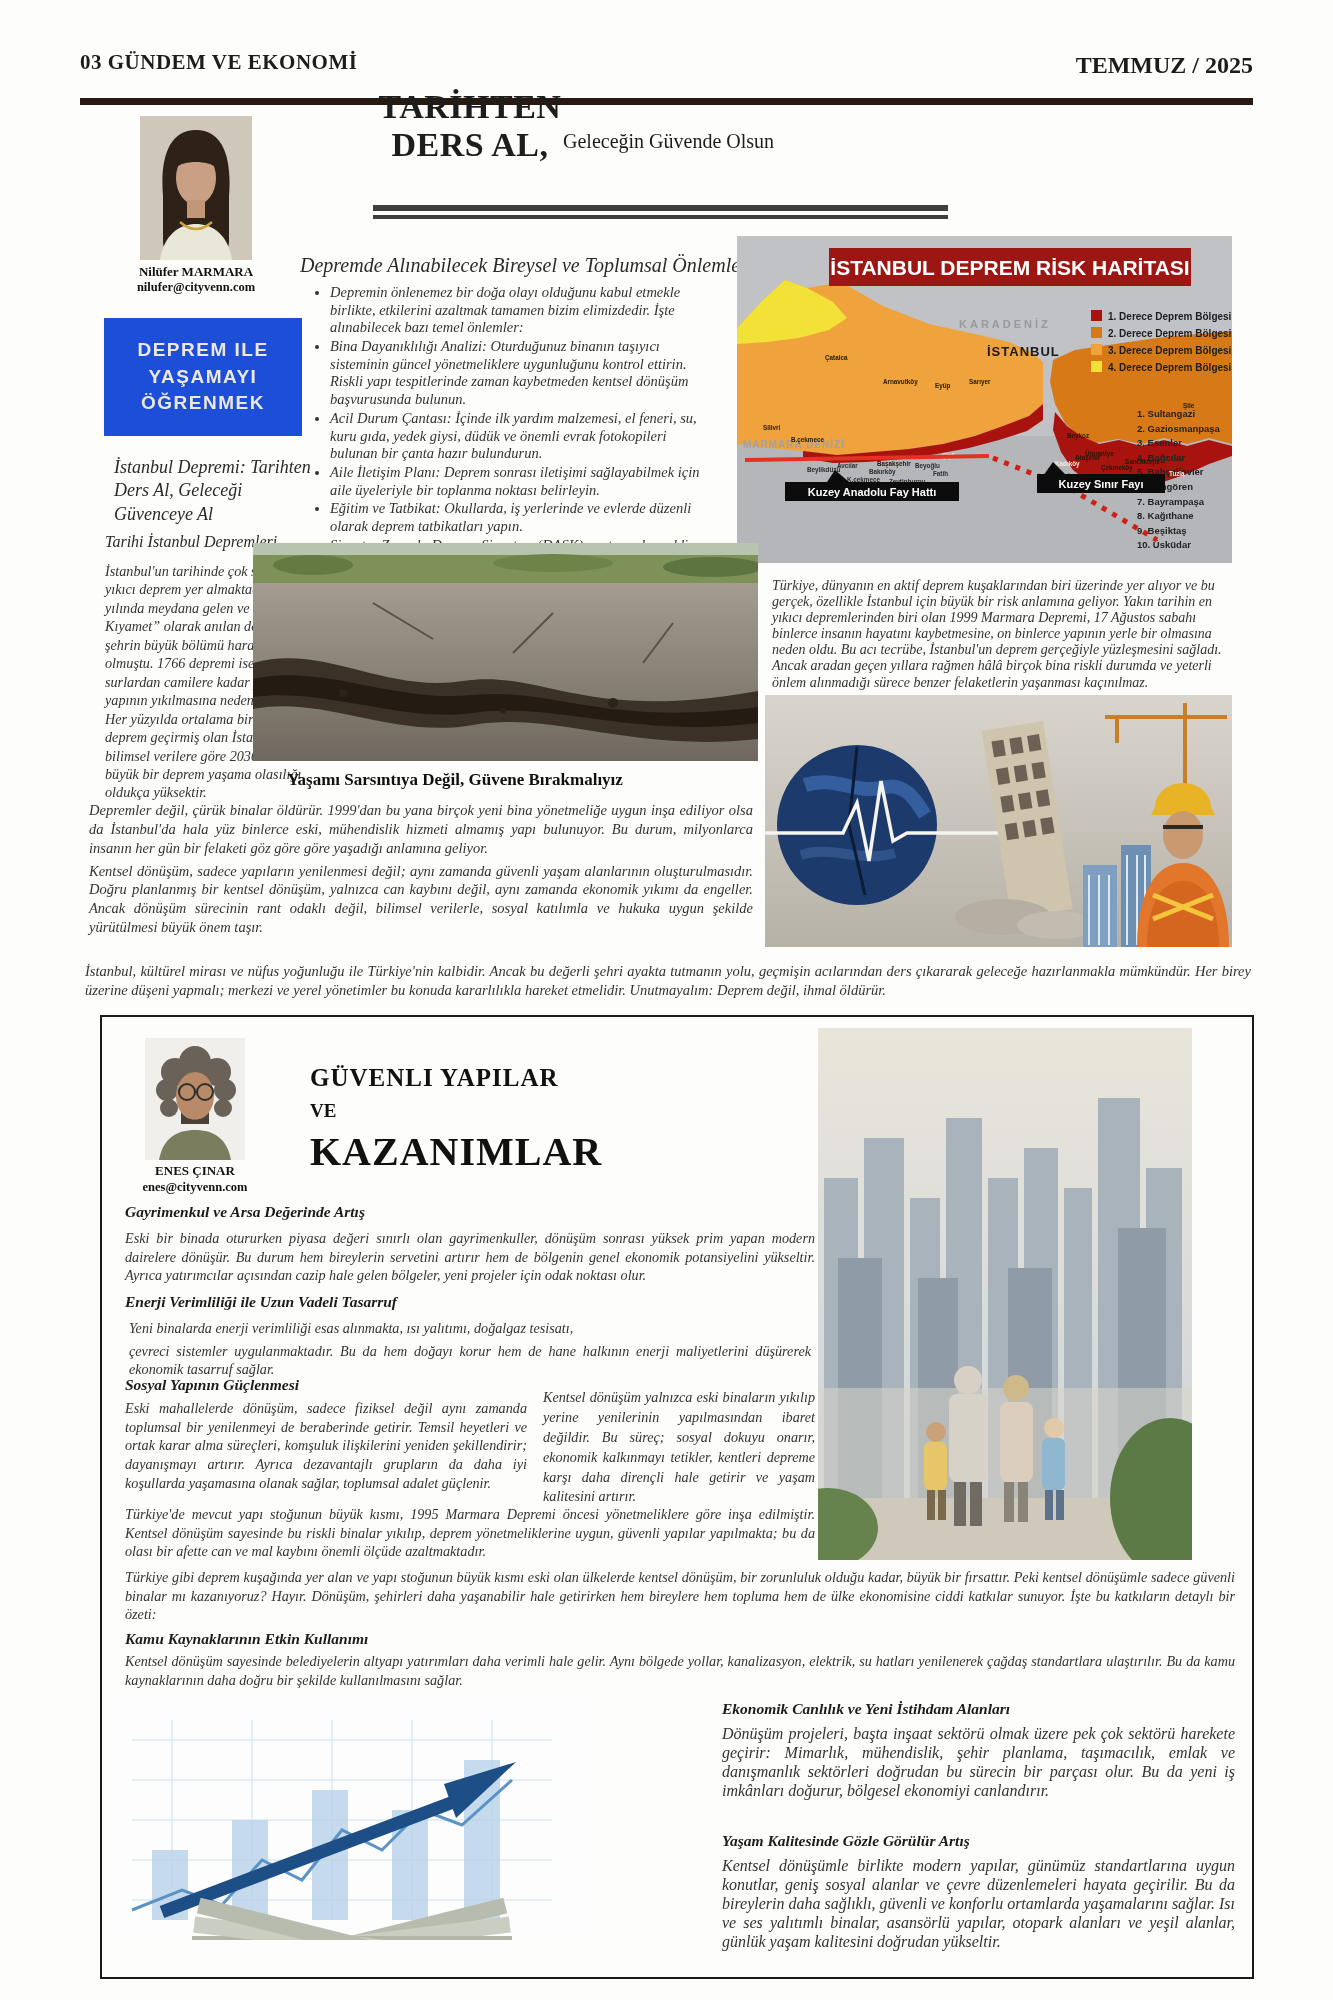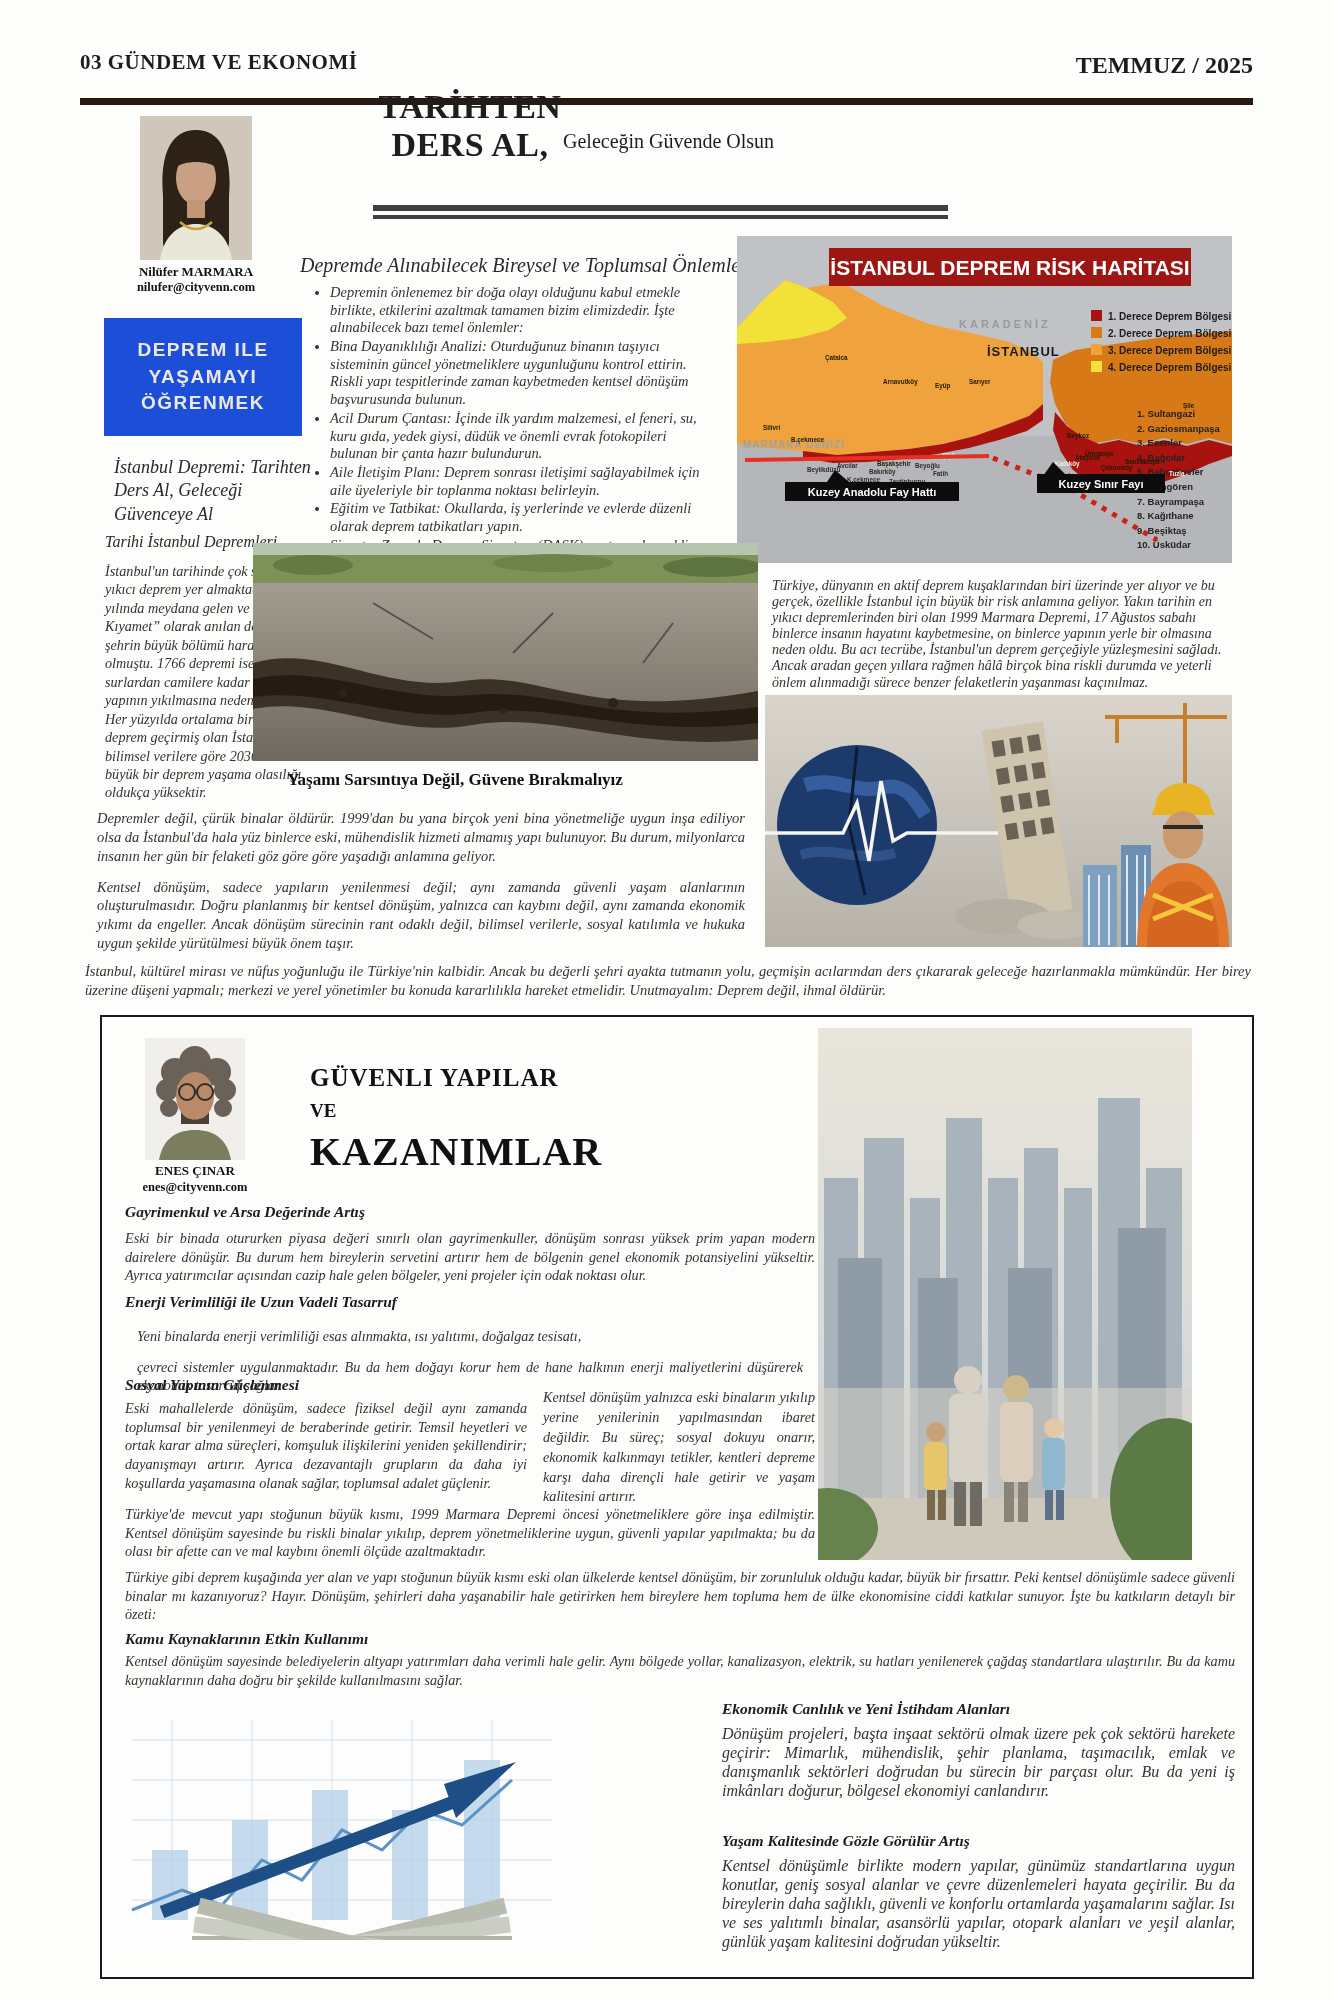--- a/index.html
+++ b/index.html
@@ -2,21 +2,21 @@
 <html><head>
 <meta charset="utf-8">
 <style>
   html,body{margin:0;padding:0;background:#9a9a9a;}
   .page{position:relative;width:1333px;height:2000px;margin:0 auto;background:#fdfdfb;
         font-family:"Liberation Serif",serif;color:#2e2e2e;overflow:hidden;}
   .abs{position:absolute;}
   .it{font-style:italic;}
   .just{text-align:justify;}
   .ctr{text-align:center;}
-  p{margin:12px;}
+  p{margin:4px;}
   .masthead-left{left:80px;top:50px;font-size:21px;font-weight:700;letter-spacing:.5px;color:#1c1c1c;}
   .masthead-right{right:80px;top:52px;font-size:24px;font-weight:700;color:#1c1c1c;}
   .masthead-rule{left:80px;top:98px;width:1173px;height:7px;background:#271a12;}
   .headline{left:348px;top:88px;width:244px;text-align:center;font-size:34px;line-height:38px;
             font-weight:700;color:#1d1d1d;letter-spacing:.5px;}
   .tagline{left:563px;top:130px;font-size:20px;color:#1d1d1d;}
   .dblrule{left:373px;top:205px;width:575px;}
   .dblrule .bar1{height:6px;background:#3f3f3f;}
   .dblrule .bar2{height:4px;background:#3f3f3f;margin-top:4px;}
   .author-name{font-size:13px;font-weight:700;color:#111;}
@@ -370,21 +370,21 @@
   <div class="abs sec-title" style="left:125px;top:1293px;">Enerji Verimliliği ile Uzun Vadeli Tasarruf</div>
   <div class="abs a2text" style="left:125px;top:1315px;width:690px;">
     <p>Yeni binalarda enerji verimliliği esas alınmakta, ısı yalıtımı, doğalgaz tesisatı,</p>
     <p class="just">çevreci sistemler uygulanmaktadır. Bu da hem doğayı korur hem de hane halkının enerji maliyetlerini düşürerek ekonomik tasarruf sağlar.</p>
   </div>
 
   <div class="abs sec-title" style="left:125px;top:1376px;">Sosyal Yapının Güçlenmesi</div>
   <div class="abs a2text just" style="left:125px;top:1399px;width:402px;">Eski mahallelerde dönüşüm, sadece fiziksel değil aynı zamanda toplumsal bir yenilenmeyi de beraberinde getirir. Temsil heyetleri ve ortak karar alma süreçleri, komşuluk ilişkilerini yeniden şekillendirir; dayanışmayı artırır. Ayrıca dezavantajlı grupların da daha iyi koşullarda yaşamasına olanak sağlar, toplumsal adalet güçlenir.</div>
   <div class="abs a2text just" style="left:543px;top:1388px;width:272px;line-height:1.4;">Kentsel dönüşüm yalnızca eski binaların yıkılıp yerine yenilerinin yapılmasından ibaret değildir. Bu süreç; sosyal dokuyu onarır, ekonomik kalkınmayı tetikler, kentleri depreme karşı daha dirençli hale getirir ve yaşam kalitesini artırır.</div>
 
-  <div class="abs a2text just" style="left:125px;top:1505px;width:690px;">Türkiye'de mevcut yapı stoğunun büyük kısmı, 1999 Marmara Depremi öncesi yönetmeliklere göre inşa edilmiştir. Kentsel dönüşüm sayesinde bu riskli binalar yıkılıp, deprem yönetmeliklerine uygun, güvenli yapılar yapılmakta; bu da olası bir afette can ve mal kaybını önemli ölçüde azaltmaktadır.</div>
+  <div class="abs a2text just" style="left:125px;top:1505px;width:690px;">Türkiye'de mevcut yapı stoğunun büyük kısmı, 1995 Marmara Depremi öncesi yönetmeliklere göre inşa edilmiştir. Kentsel dönüşüm sayesinde bu riskli binalar yıkılıp, deprem yönetmeliklerine uygun, güvenli yapılar yapılmakta; bu da olası bir afette can ve mal kaybını önemli ölçüde azaltmaktadır.</div>
   <div class="abs a2text just" style="left:125px;top:1568px;width:1110px;">Türkiye gibi deprem kuşağında yer alan ve yapı stoğunun büyük kısmı eski olan ülkelerde kentsel dönüşüm, bir zorunluluk olduğu kadar, büyük bir fırsattır. Peki kentsel dönüşümle sadece güvenli binalar mı kazanıyoruz? Hayır. Dönüşüm, şehirleri daha yaşanabilir hale getirirken hem bireylere hem topluma hem de ülke ekonomisine ciddi katkılar sunuyor. İşte bu katkıların detaylı bir özeti:</div>
 
   <div class="abs sec-title" style="left:125px;top:1630px;">Kamu Kaynaklarının Etkin Kullanımı</div>
   <div class="abs a2text just" style="left:125px;top:1652px;width:1110px;">Kentsel dönüşüm sayesinde belediyelerin altyapı yatırımları daha verimli hale gelir. Aynı bölgede yollar, kanalizasyon, elektrik, su hatları yenilenerek çağdaş standartlara ulaştırılır. Bu da kamu kaynaklarının daha doğru bir şekilde kullanılmasını sağlar.</div>
 
   <div class="abs" style="left:112px;top:1700px;width:480px;height:240px;">
     <svg viewBox="0 0 480 240" width="480" height="240" preserveAspectRatio="none">
       <rect width="480" height="240" fill="#fdfdfd"></rect>
       <g stroke="#cfe0ee" stroke-width="1">
         <line x1="20" y1="40" x2="440" y2="40"></line>

